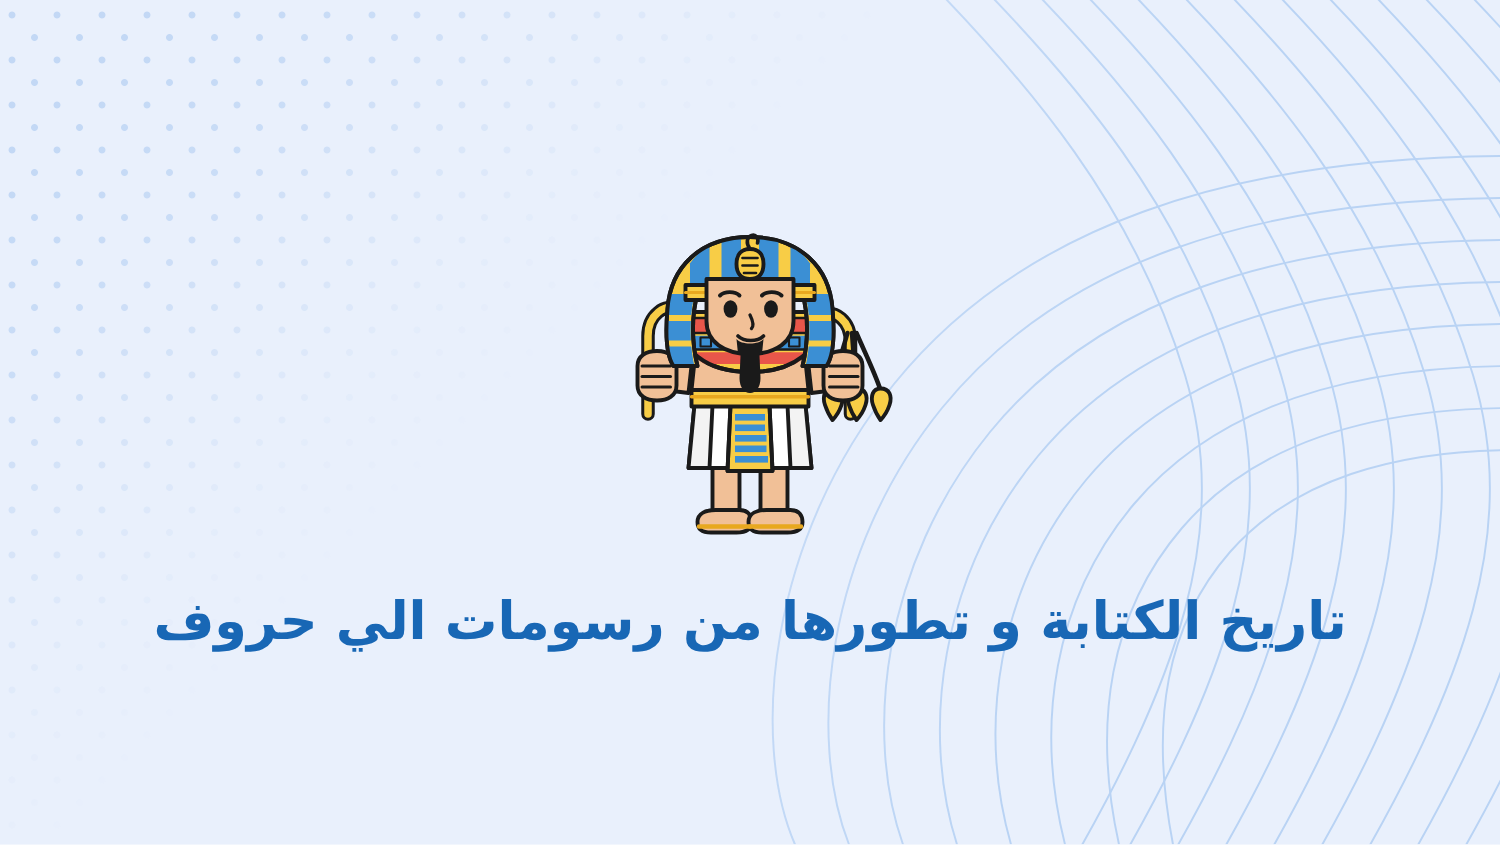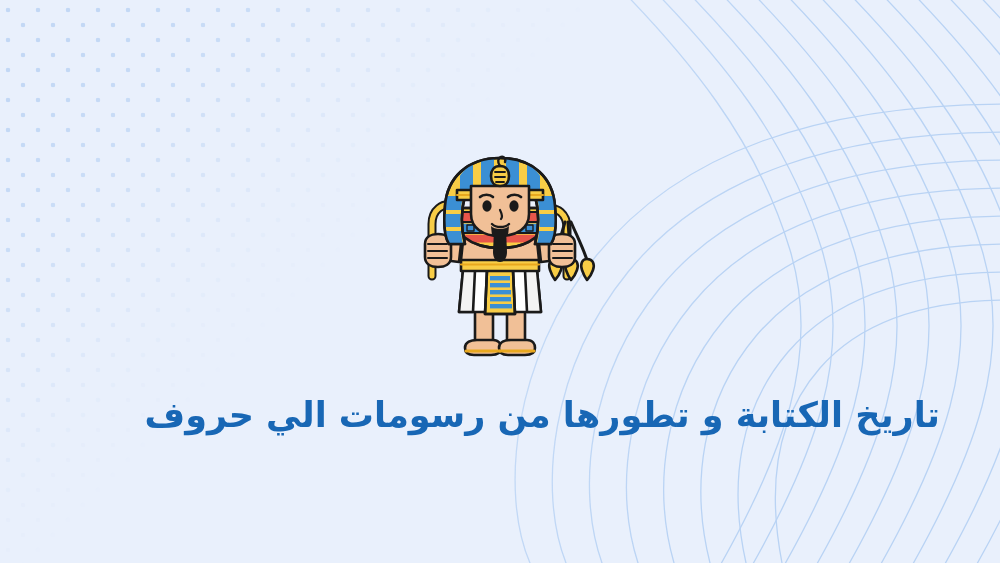--- a/index.html
+++ b/index.html
@@ -60,20 +60,21 @@
     transform:translateX(-50%);
     width:210px; height:228px;
   }
   .hero svg { display:block; width:210px; height:228px; }
 
   
   .title-wrap {
     position:absolute;
     left:0; right:0;
     top:392px;
+    text-align:center;
     padding:0 60px;
   }
   .slide-title {
     display:inline-block;
     direction:rtl;
     unicode-bidi:isolate;
     font-size:35px;
     font-weight:700;
     line-height:1.34;
     letter-spacing:0;

